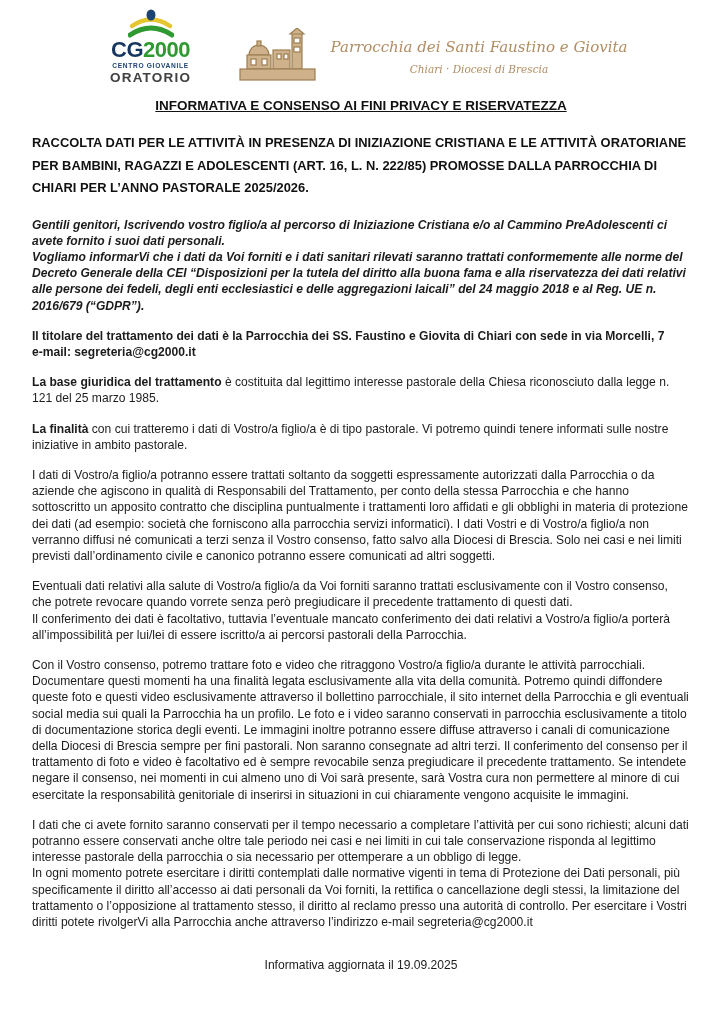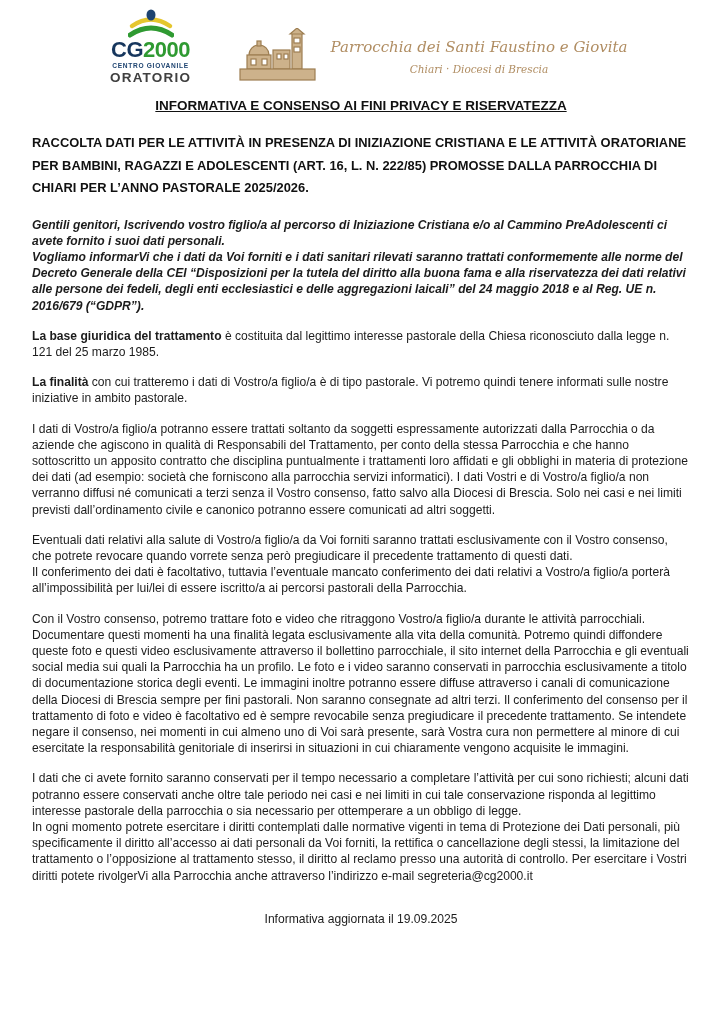--- a/index.html
+++ b/index.html
@@ -86,20 +86,21 @@
   </div>
 
   <h1 class="title">INFORMATIVA E CONSENSO AI FINI PRIVACY E RISERVATEZZA</h1>
 
   <h2 class="subtitle">RACCOLTA DATI PER LE ATTIVITÀ IN PRESENZA DI INIZIAZIONE CRISTIANA E LE ATTIVITÀ ORATORIANE PER BAMBINI, RAGAZZI E ADOLESCENTI (ART. 16, L. N. 222/85) PROMOSSE DALLA PARROCCHIA DI CHIARI PER L’ANNO PASTORALE 2025/2026.</h2>
 
   <div class="content">
 
     <p class="italic"><span>Gentili genitori, Iscrivendo vostro figlio/a al percorso di Iniziazione Cristiana e/o al Cammino PreAdolescenti ci avete fornito i suoi dati personali.</span><br><span>Vogliamo informarVi che i dati da Voi forniti e i dati sanitari rilevati saranno trattati conformemente alle norme del Decreto Generale della CEI “Disposizioni per la tutela del diritto alla buona fama e alla riservatezza dei dati relativi alle persone dei fedeli, degli enti ecclesiastici e delle aggregazioni laicali” del 24 maggio 2018 e al Reg. UE n. 2016/679 (“GDPR”).</span></p>
 
+    <p class="bold"><span>Il titolare del trattamento dei dati è la Parrocchia dei SS. Faustino e Giovita di Chiari con sede in via Morcelli, 7</span><br><span>e-mail: segreteria@cg2000.it</span></p>
 
     <p><span class="bold">La base giuridica del trattamento</span><span> è costituita dal legittimo interesse pastorale della Chiesa riconosciuto dalla legge n. 121 del 25 marzo 1985.</span></p>
 
     <p><span class="bold">La finalità</span><span> con cui tratteremo i dati di Vostro/a figlio/a è di tipo pastorale. Vi potremo quindi tenere informati sulle nostre iniziative in ambito pastorale.</span></p>
 
     <p>I dati di Vostro/a figlio/a potranno essere trattati soltanto da soggetti espressamente autorizzati dalla Parrocchia o da aziende che agiscono in qualità di Responsabili del Trattamento, per conto della stessa Parrocchia e che hanno sottoscritto un apposito contratto che disciplina puntualmente i trattamenti loro affidati e gli obblighi in materia di protezione dei dati (ad esempio: società che forniscono alla parrocchia servizi informatici). I dati Vostri e di Vostro/a figlio/a non verranno diffusi né comunicati a terzi senza il Vostro consenso, fatto salvo alla Diocesi di Brescia. Solo nei casi e nei limiti previsti dall’ordinamento civile e canonico potranno essere comunicati ad altri soggetti.</p>
 
     <p><span>Eventuali dati relativi alla salute di Vostro/a figlio/a da Voi forniti saranno trattati esclusivamente con il Vostro consenso, che potrete revocare quando vorrete senza però pregiudicare il precedente trattamento di questi dati.</span><br><span>Il conferimento dei dati è facoltativo, tuttavia l’eventuale mancato conferimento dei dati relativi a Vostro/a figlio/a porterà all’impossibilità per lui/lei di essere iscritto/a ai percorsi pastorali della Parrocchia.</span></p>
 
     <p>Con il Vostro consenso, potremo trattare foto e video che ritraggono Vostro/a figlio/a durante le attività parrocchiali. Documentare questi momenti ha una finalità legata esclusivamente alla vita della comunità. Potremo quindi diffondere queste foto e questi video esclusivamente attraverso il bollettino parrocchiale, il sito internet della Parrocchia e gli eventuali social media sui quali la Parrocchia ha un profilo. Le foto e i video saranno conservati in parrocchia esclusivamente a titolo di documentazione storica degli eventi. Le immagini inoltre potranno essere diffuse attraverso i canali di comunicazione della Diocesi di Brescia sempre per fini pastorali. Non saranno consegnate ad altri terzi. Il conferimento del consenso per il trattamento di foto e video è facoltativo ed è sempre revocabile senza pregiudicare il precedente trattamento. Se intendete negare il consenso, nei momenti in cui almeno uno di Voi sarà presente, sarà Vostra cura non permettere al minore di cui esercitate la responsabilità genitoriale di inserirsi in situazioni in cui chiaramente vengono acquisite le immagini.</p>

